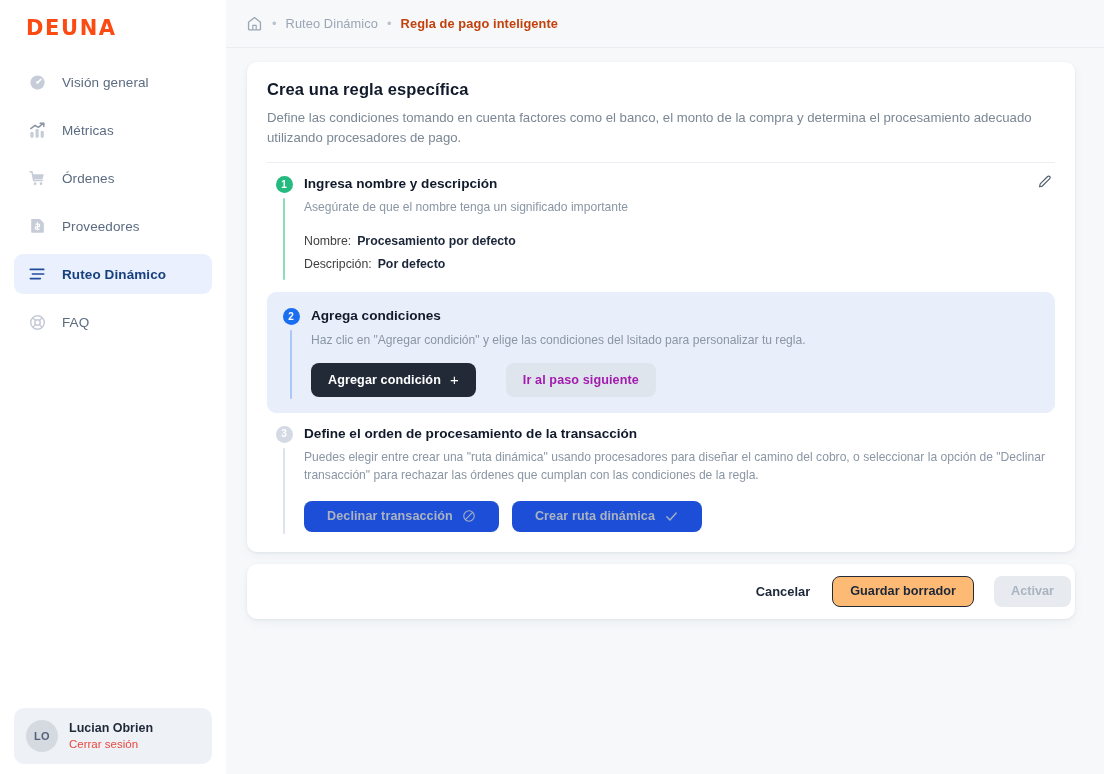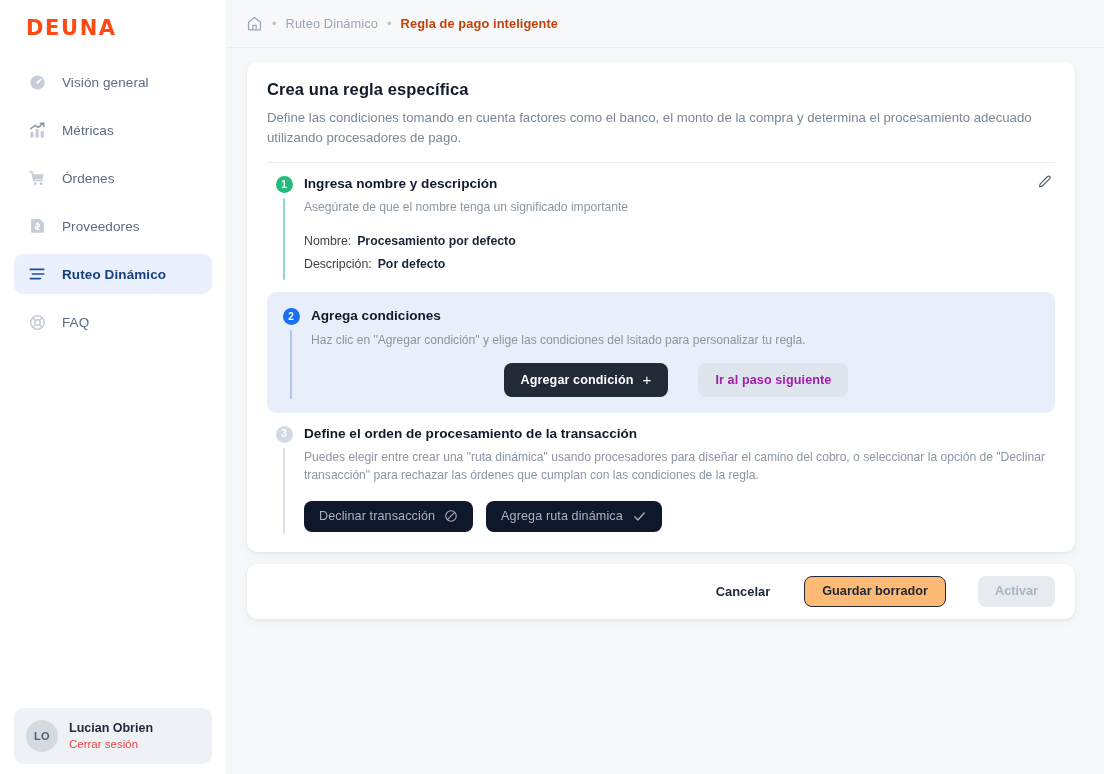--- a/index.html
+++ b/index.html
@@ -208,21 +208,21 @@
 
   
   .step2-panel {
     background: #e9eefb;
     border-radius: 9px;
     margin: 12px 0 0 0;
     padding: 2px 14px 14px 7px;
   }
   .step2-panel .step { padding-top: 14px; }
 
-  .btn-row { display: flex; gap: 30px; margin-top: 14px; justify-content: center; }
+  .btn-row { display: flex; gap: 30px; margin-top: 14px; }
 
   .btn {
     border: none;
     border-radius: 8px;
     font-family: "Liberation Sans", sans-serif;
     font-size: 12.6px;
     font-weight: 700;
     cursor: pointer;
     display: inline-flex;
     align-items: center;
@@ -238,42 +238,42 @@
     padding: 0 17px;
   }
   .btn-ghost-disabled {
     background: #dfe5ec;
     color: #a21caf;
     height: 34px;
     padding: 16px 17px;
     cursor: default;
   }
   .btn-soft {
-    background: #0f172a;
+    background: #1d4ed8;
     color: #aab3bf;
     height: 31px;
-    padding: 0 15px;
+    padding: 0 23px;
     cursor: default;
-    font-weight: 400;
+    font-weight: 700;
   }
 
   .step3-actions { display: flex; gap: 13px; margin-top: 16px; }
 
   
   .footer-card {
     margin: 12px 29px 0 21px;
     background: #ffffff;
     border-radius: 10px;
     box-shadow: 0 1px 3px rgba(30,45,70,.07), 0 4px 12px rgba(30,45,70,.04);
     height: 55px;
     display: flex;
     align-items: center;
     justify-content: flex-end;
-    gap: 32px;
-    padding: 0 20px;
+    gap: 20px;
+    padding: 0 4px;
   }
   .btn-link {
     background: none; border: none;
     font-family: "Liberation Sans", sans-serif;
     font-size: 12.9px; font-weight: 700;
     color: #1b2639; cursor: pointer; padding: 6px 2px;
   }
   .btn-outline {
     background: #fdba74;
     border: 1.5px solid #222a38;
@@ -482,21 +482,21 @@
               <button class="btn btn-soft">
                 <span>Declinar  transacción</span>
                 <span>
                   <svg width="14" height="14" viewBox="0 0 24 24" style="display:block">
                     <circle cx="12" cy="12" r="9" fill="none" stroke="#aab3bf" stroke-width="1.8"></circle>
                     <path d="M5.8 18.2 L18.2 5.8" stroke="#aab3bf" stroke-width="1.8" stroke-linecap="round"></path>
                   </svg>
                 </span>
               </button>
               <button class="btn btn-soft">
-                <span>Agrega ruta dinámica</span>
+                <span>Crear ruta dinámica</span>
                 <span>
                   <svg width="15" height="15" viewBox="0 0 24 24" style="display:block">
                     <path d="M4.5 12.5 L9.5 17.5 L19.5 6.5" fill="none" stroke="#aab3bf" stroke-width="2.1" stroke-linecap="round" stroke-linejoin="round"></path>
                   </svg>
                 </span>
               </button>
             </div>
           </div>
         </div>
 

